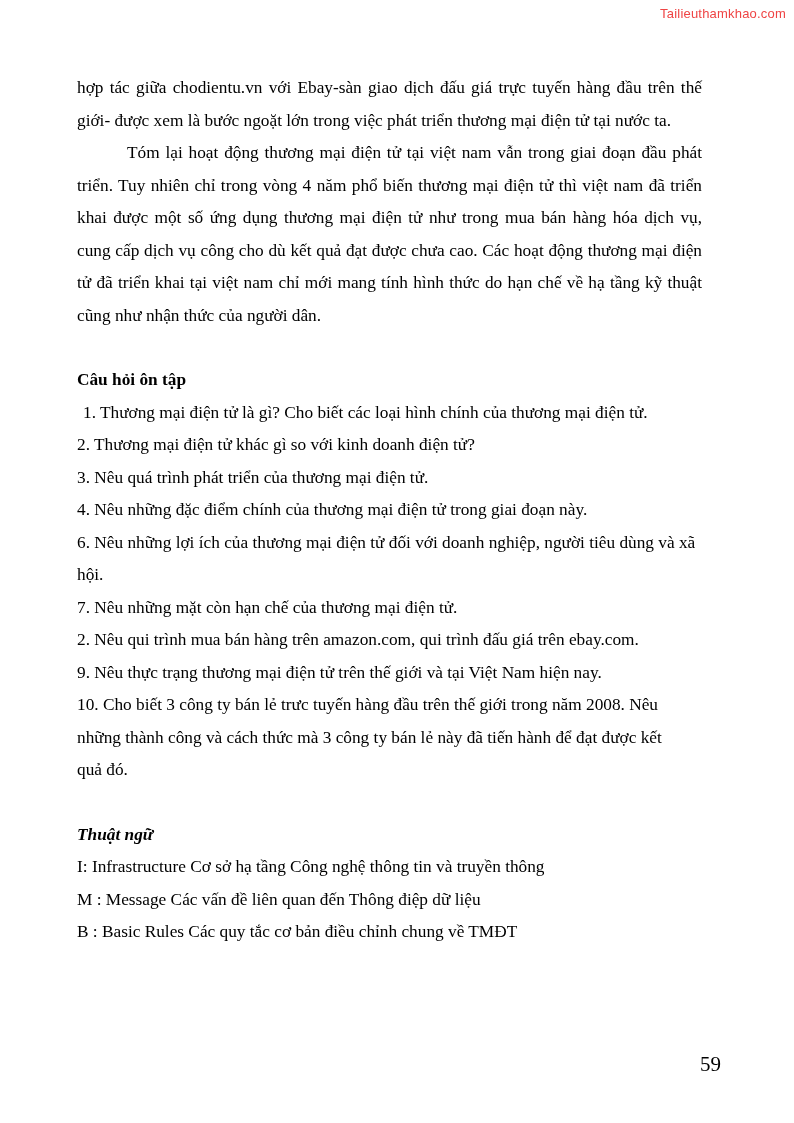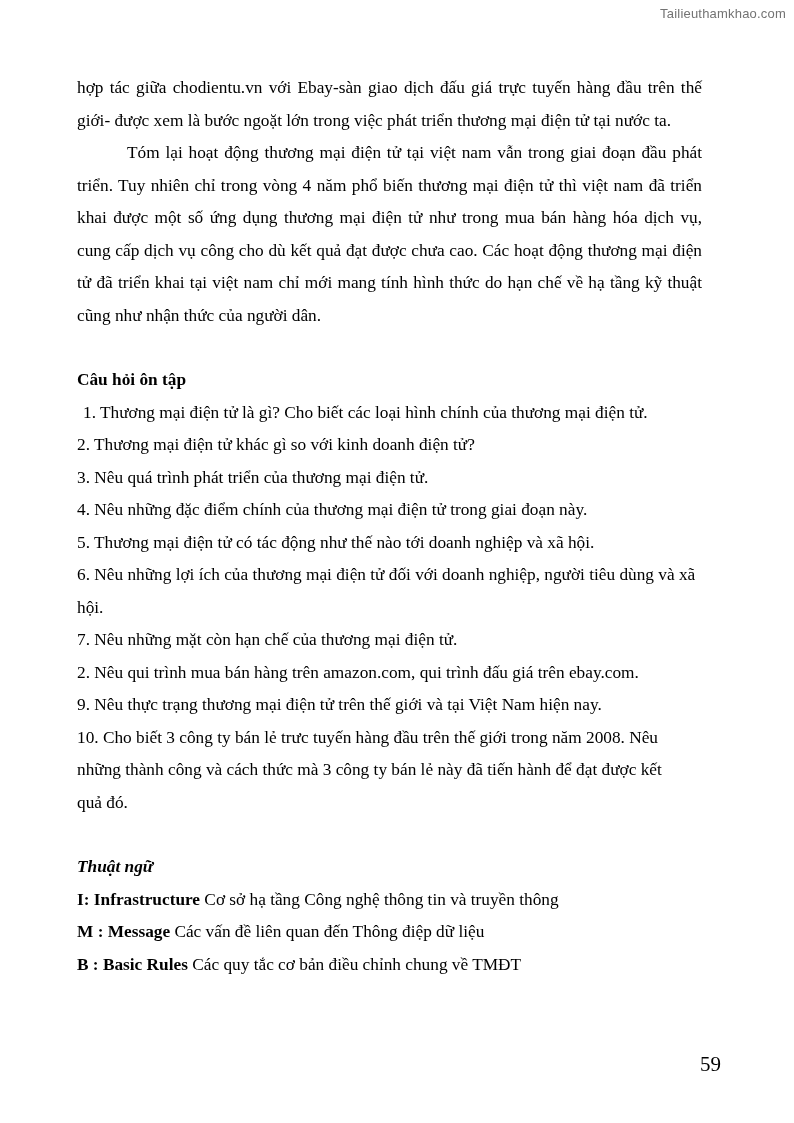--- a/index.html
+++ b/index.html
@@ -14,21 +14,21 @@
       overflow: hidden;
       font-family: "Liberation Serif", "DejaVu Serif", serif;
       color: #000000;
     }
     .watermark {
       position: absolute;
       top: 6px;
       right: 8px;
       font-family: "Liberation Sans", "DejaVu Sans", sans-serif;
       font-size: 13px;
-      color: #737373;
+      color: #ef4444;
       letter-spacing: 0.2px;
     }
     .page {
       position: absolute;
       left: 77px;
       width: 625px;
       top: 72px;
       font-size: 17.3px;
       line-height: 32.5px;
     }
@@ -58,21 +58,21 @@
     .qlist li {
       margin: 0;
     }
     .qlist li.first {
       padding-left: 6px;
     }
     .term {
       margin: 0;
     }
     .term b {
-      font-weight: bold;
+      font-weight: normal;
     }
     .page-number {
       position: absolute;
       left: 700px;
       top: 1052px;
       font-size: 21px;
     }
   </style>
 </head>
 <body>
@@ -82,21 +82,20 @@
 <div class="page">
   <p class="para">hợp tác giữa chodientu.vn với Ebay-sàn giao dịch đấu giá trực tuyến hàng đầu trên thế giới- được xem là bước ngoặt lớn trong việc phát triển thương mại điện tử tại nước ta.</p>
   <p class="para indent">Tóm lại hoạt động thương mại điện tử tại việt nam vẫn trong giai đoạn đầu phát triển. Tuy nhiên chỉ trong vòng 4 năm phổ biến thương mại điện tử thì việt nam đã triển khai được một số ứng dụng thương mại điện tử như trong mua bán hàng hóa dịch vụ, cung cấp dịch vụ công cho dù kết quả đạt được chưa cao. Các hoạt động thương mại điện tử đã triển khai tại việt nam chỉ mới mang tính hình thức do hạn chế về hạ tầng kỹ thuật cũng như nhận thức của người dân.</p>
 
   <h2 class="heading questions" style="font-size:17.3px;">Câu hỏi ôn tập</h2>
   <ul class="qlist">
     <li class="first">1. Thương mại điện tử là gì? Cho biết các loại hình chính của thương mại điện tử.</li>
     <li>2. Thương mại điện tử khác gì so với kinh doanh điện tử?</li>
     <li>3. Nêu quá trình phát triển của thương mại điện tử.</li>
     <li>4. Nêu những đặc điểm chính của thương mại điện tử trong giai đoạn này.</li>
-    <li>5. Thương mại điện tử có tác động như thế nào tới doanh nghiệp và xã hội.</li>
     <li>6. Nêu những lợi ích của thương mại điện tử đối với doanh nghiệp, người tiêu dùng và xã hội.</li>
     <li>7. Nêu những mặt còn hạn chế của thương mại điện tử.</li>
     <li>2. Nêu qui trình mua bán hàng trên amazon.com, qui trình đấu giá trên ebay.com.</li>
     <li>9. Nêu thực trạng thương mại điện tử trên thế giới và tại Việt Nam hiện nay.</li>
     <li style="padding-right:40px;">10. Cho biết 3 công ty bán lẻ trưc tuyến hàng đầu trên thế giới trong năm 2008. Nêu những thành công và cách thức mà 3 công ty bán lẻ này đã tiến hành để đạt được kết quả đó.</li>
   </ul>
 
   <h2 class="heading terms" style="font-size:17.3px;">Thuật ngữ</h2>
   <p class="term">
     <b>I: Infrastructure</b><span> Cơ sở hạ tầng Công nghệ thông tin và truyền thông</span>

